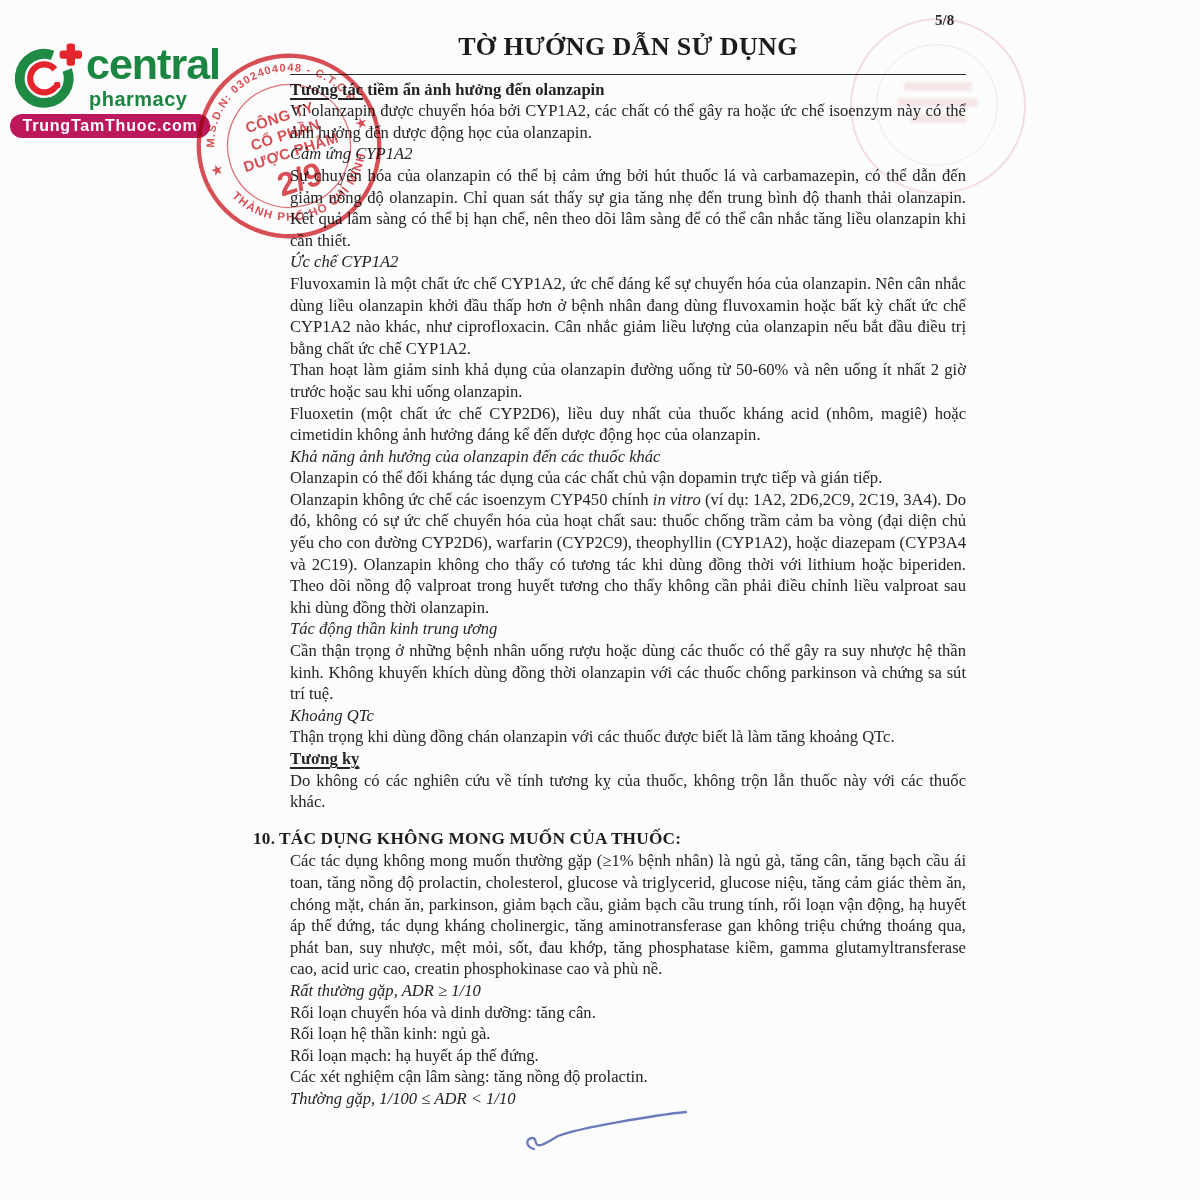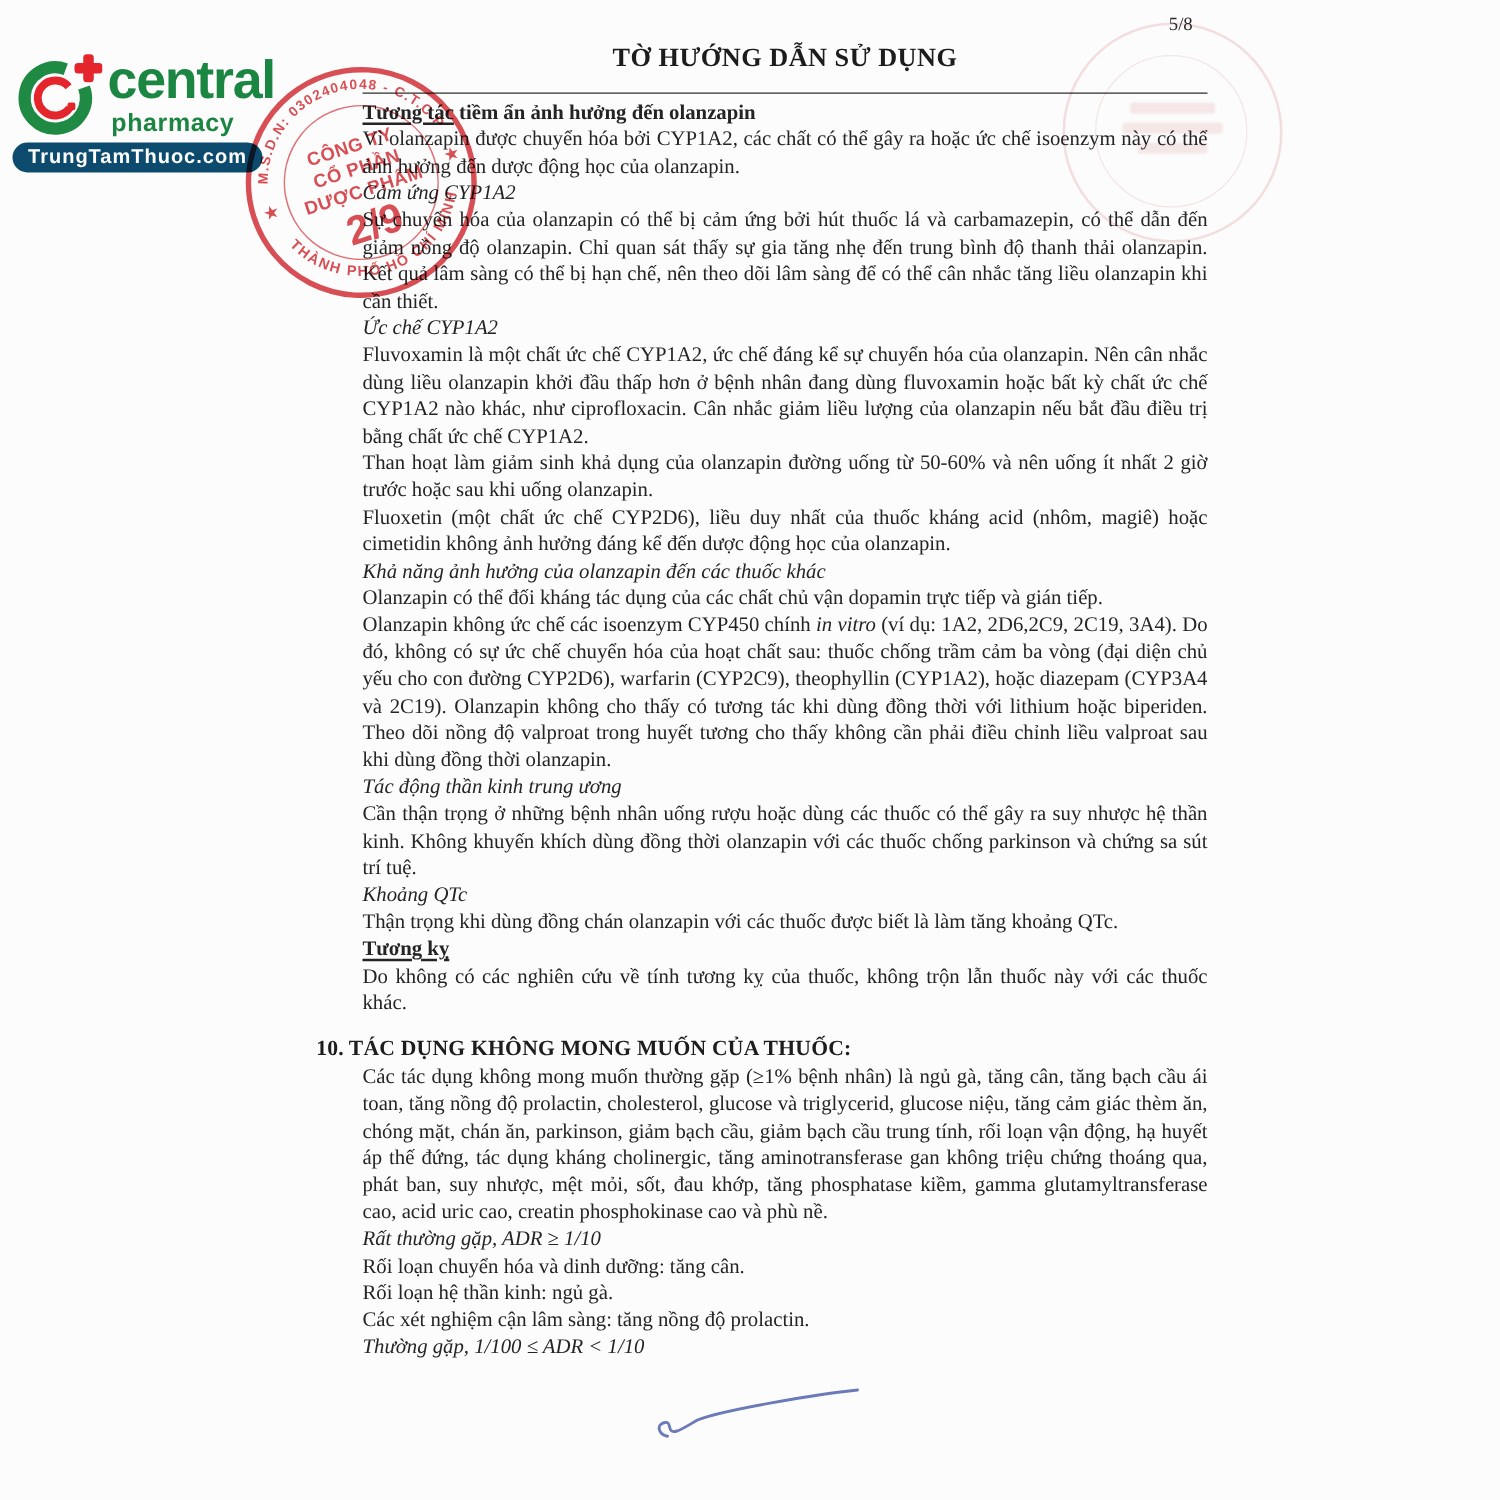--- a/index.html
+++ b/index.html
@@ -5,42 +5,42 @@
   html,body{margin:0;padding:0;}
   body{
     width:1200px;height:1200px;position:relative;overflow:hidden;
     background:#fcfcfc;font-family:"Liberation Serif",serif;
   }
   
   .doc-col{
     position:absolute;left:290px;top:36px;width:676px;
     font-size:16.6px;line-height:21.6px;color:#242424;
   }
-  .doc-title{margin:0;text-align:center;font-weight:bold;font-size:21px;letter-spacing:.4px;color:#1c1c1c;}
+  .doc-title{margin:0;text-align:center;font-weight:bold;font-size:26px;letter-spacing:.4px;color:#1c1c1c;}
   .title-rule{border:none;border-top:1.7px solid #2e2e2e;margin:16px 0 4px 0;}
   .blk{margin:0;}
   .just{text-align:justify;}
   .it{font-style:italic;}
   .bold{font-weight:bold;}
   .ul{text-decoration:underline;text-underline-offset:3px;text-decoration-thickness:1.5px;}
   .it-inline{font-style:italic;}
   .section{font-size:17.3px;font-weight:bold;margin-top:15px;margin-bottom:1px;display:flex;margin-left:-37px;letter-spacing:.2px;color:#1d1d1d;}
   .section .num{width:26px;flex:none;}
   .page-num{
-    position:absolute;left:935px;top:12px;font-weight:normal;font-size:15px;color:#2a2a2a;
+    position:absolute;left:935px;top:12px;font-weight:bold;font-size:15px;color:#2a2a2a;
     font-family:"Liberation Serif",serif;
   }
   
   .logo{position:absolute;left:12px;top:40px;width:260px;height:110px;font-family:"Liberation Sans",sans-serif;}
   .logo-mark{position:absolute;left:0;top:2px;}
   .logo-brand{position:absolute;left:74px;top:0px;font-size:43px;font-weight:bold;color:#1b8641;letter-spacing:-1px;}
   .logo-sub{position:absolute;left:77px;top:48px;font-size:20px;font-weight:bold;color:#1b8641;letter-spacing:.5px;}
   .logo-pill{
     position:absolute;left:-2px;top:74px;width:200px;height:24px;border-radius:13px;
-    background:#0c4a6e;color:#ffffff;font-weight:bold;font-size:16px;letter-spacing:.8px;
+    background:#be185d;color:#ffffff;font-weight:bold;font-size:16px;letter-spacing:.8px;
     display:flex;align-items:center;justify-content:center;
   }
   
   .stamp{position:absolute;left:193px;top:50px;width:192px;height:192px;mix-blend-mode:multiply;opacity:.9;}
   
   .faded-stamp{position:absolute;left:850px;top:18px;width:172px;height:172px;border-radius:50%;
     border:2px solid rgba(228,166,166,.35);mix-blend-mode:multiply;}
   .faded-stamp .inner{position:absolute;left:24px;top:24px;width:120px;height:120px;border-radius:50%;
     border:1.5px solid rgba(228,166,166,.26);}
   .faded-bar{position:absolute;background:rgba(233,178,178,.28);filter:blur(1px);border-radius:2px;}
@@ -74,20 +74,21 @@
       <p class="blk bold"><span class="ul">Tương kỵ</span></p>
       <p class="blk just">Do không có các nghiên cứu về tính tương kỵ của thuốc, không trộn lẫn thuốc này với các thuốc khác.</p>
       <p class="blk section">
         <span class="num">10.</span>
         <span>TÁC DỤNG KHÔNG MONG MUỐN CỦA THUỐC:</span>
       </p>
       <p class="blk just">Các tác dụng không mong muốn thường gặp (≥1% bệnh nhân) là ngủ gà, tăng cân, tăng bạch cầu ái toan, tăng nồng độ prolactin, cholesterol, glucose và triglycerid, glucose niệu, tăng cảm giác thèm ăn, chóng mặt, chán ăn, parkinson, giảm bạch cầu, giảm bạch cầu trung tính, rối loạn vận động, hạ huyết áp thế đứng, tác dụng kháng cholinergic, tăng aminotransferase gan không triệu chứng thoáng qua, phát ban, suy nhược, mệt mỏi, sốt, đau khớp, tăng phosphatase kiềm, gamma glutamyltransferase cao, acid uric cao, creatin phosphokinase cao và phù nề.</p>
       <p class="blk it">Rất thường gặp, ADR ≥ 1/10</p>
       <p class="blk just">Rối loạn chuyển hóa và dinh dưỡng: tăng cân.</p>
       <p class="blk just">Rối loạn hệ thần kinh: ngủ gà.</p>
+      <p class="blk just">Rối loạn mạch: hạ huyết áp thế đứng.</p>
       <p class="blk just">Các xét nghiệm cận lâm sàng: tăng nồng độ prolactin.</p>
       <p class="blk it">Thường gặp, 1/100 ≤ ADR &lt; 1/10</p>
     </div>
 </div>
 
 <div class="logo">
   <svg class="logo-mark" width="70" height="70" viewBox="0 0 100 100">
     <path d="M58,19.1 A35,35 0 1 0 78.9,40" fill="none" stroke="#1f8a44" stroke-width="14"></path>
     <path d="M61.3,39.1 A20,20 0 1 0 62.4,63.5" fill="none" stroke="#e4262c" stroke-width="9"></path>
     <rect x="60" y="57" width="9" height="9" rx="2.5" fill="#e4262c"></rect>

